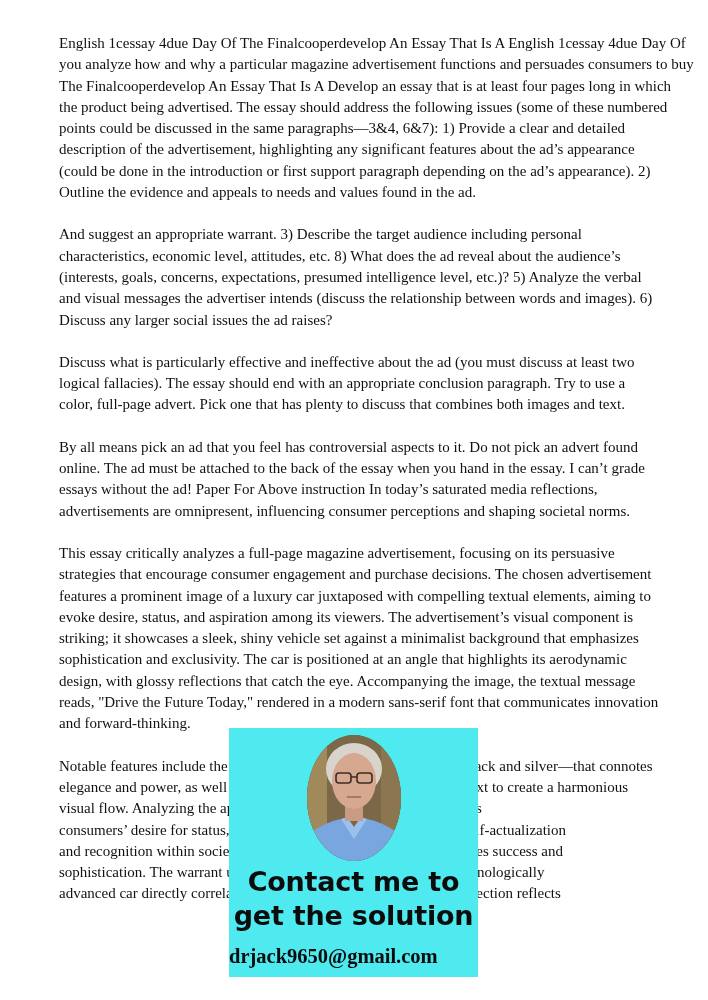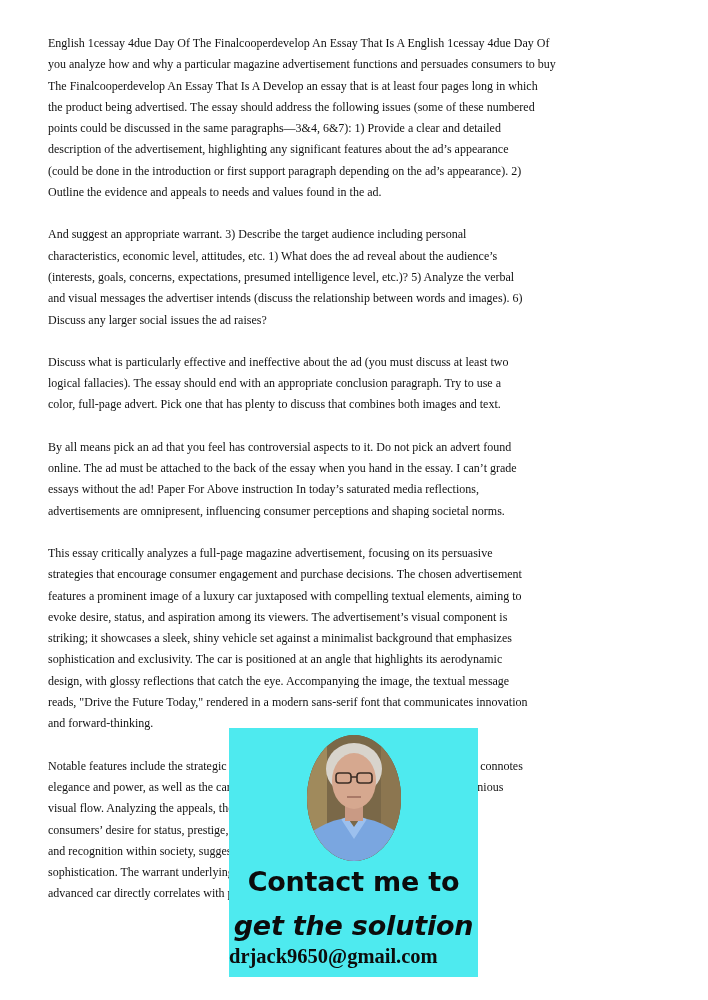--- a/index.html
+++ b/index.html
@@ -15,22 +15,22 @@
       font-family: "Liberation Serif", "DejaVu Serif", serif;
       color: #111111;
     }
     .page {
       position: absolute;
       left: 48px;
       top: 33px;
       width: 612px;
     }
     .para {
-      margin: 0 0 21px 0;
-      font-size: 12px;
+      margin: 0 0 21px 11px;
+      font-size: 15px;
       line-height: 21.3px;
     }
     .line {
       display: block;
       white-space: nowrap;
     }
     .overlay {
       position: absolute;
       left: 229px;
       top: 728px;
@@ -54,21 +54,21 @@
       left: 0;
       width: 249px;
       text-align: center;
       font-family: "DejaVu Sans", "Liberation Sans", sans-serif;
       font-weight: bold;
       font-size: 27px;
       color: #0c0c0c;
       letter-spacing: -0.2px;
     }
     .cta-1 { top: 138px; }
-    .cta-2 { top: 182px; font-style: italic; }
+    .cta-2 { top: 172px; }
     .email {
       position: absolute;
       left: 0;
       top: 217px;
       width: 296px;
       text-align: left;
       font-family: "Liberation Serif", "DejaVu Serif", serif;
       font-weight: bold;
       font-size: 20.5px;
       color: #0c0c0c;
@@ -83,21 +83,21 @@
     <span class="line">you analyze how and why a particular magazine advertisement functions and persuades consumers to buy</span>
     <span class="line">The Finalcooperdevelop An Essay That Is A Develop an essay that is at least four pages long in which</span>
     <span class="line">the product being advertised. The essay should address the following issues (some of these numbered</span>
     <span class="line">points could be discussed in the same paragraphs—3&amp;4, 6&amp;7): 1) Provide a clear and detailed</span>
     <span class="line">description of the advertisement, highlighting any significant features about the ad’s appearance</span>
     <span class="line">(could be done in the introduction or first support paragraph depending on the ad’s appearance). 2)</span>
     <span class="line">Outline the evidence and appeals to needs and values found in the ad.</span>
   </p>
   <p class="para">
     <span class="line">And suggest an appropriate warrant. 3) Describe the target audience including personal</span>
-    <span class="line">characteristics, economic level, attitudes, etc. 1) What does the ad reveal about the audience’s</span>
+    <span class="line">characteristics, economic level, attitudes, etc. 8) What does the ad reveal about the audience’s</span>
     <span class="line">(interests, goals, concerns, expectations, presumed intelligence level, etc.)? 5) Analyze the verbal</span>
     <span class="line">and visual messages the advertiser intends (discuss the relationship between words and images). 6)</span>
     <span class="line">Discuss any larger social issues the ad raises?</span>
   </p>
   <p class="para">
     <span class="line">Discuss what is particularly effective and ineffective about the ad (you must discuss at least two</span>
     <span class="line">logical fallacies). The essay should end with an appropriate conclusion paragraph. Try to use a</span>
     <span class="line">color, full-page advert. Pick one that has plenty to discuss that combines both images and text.</span>
   </p>
   <p class="para">

